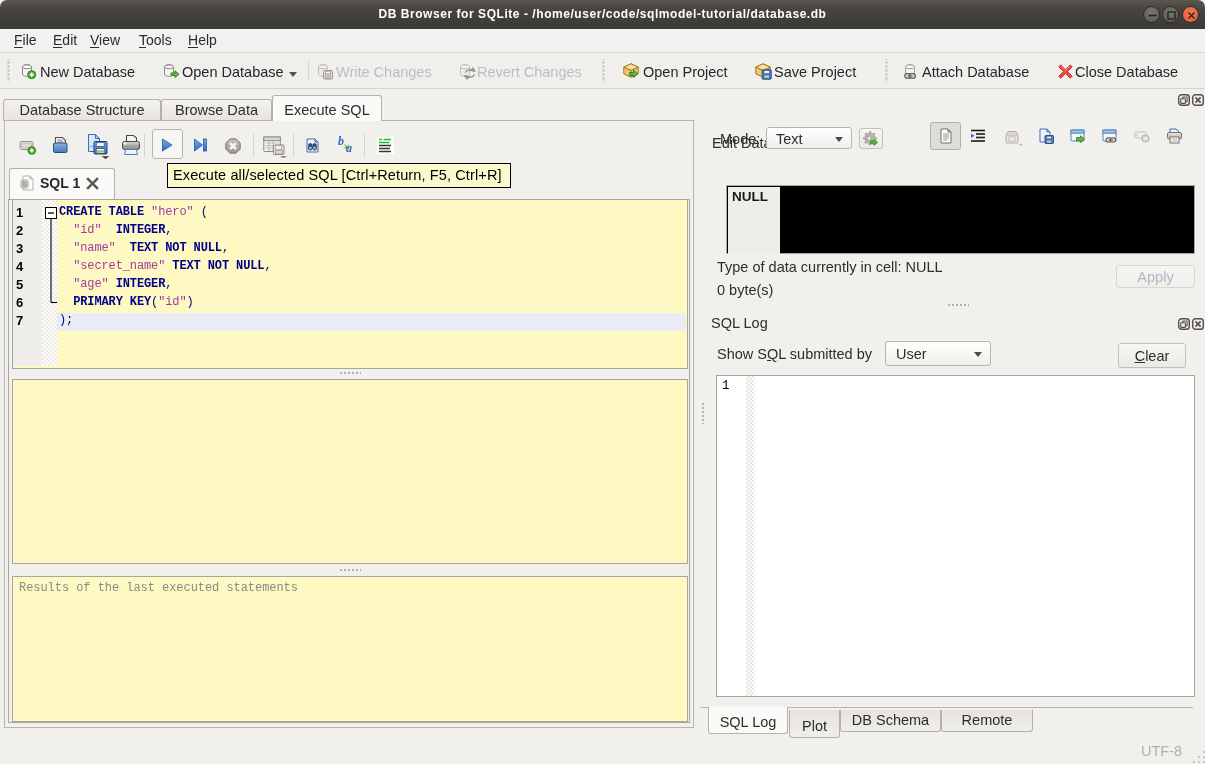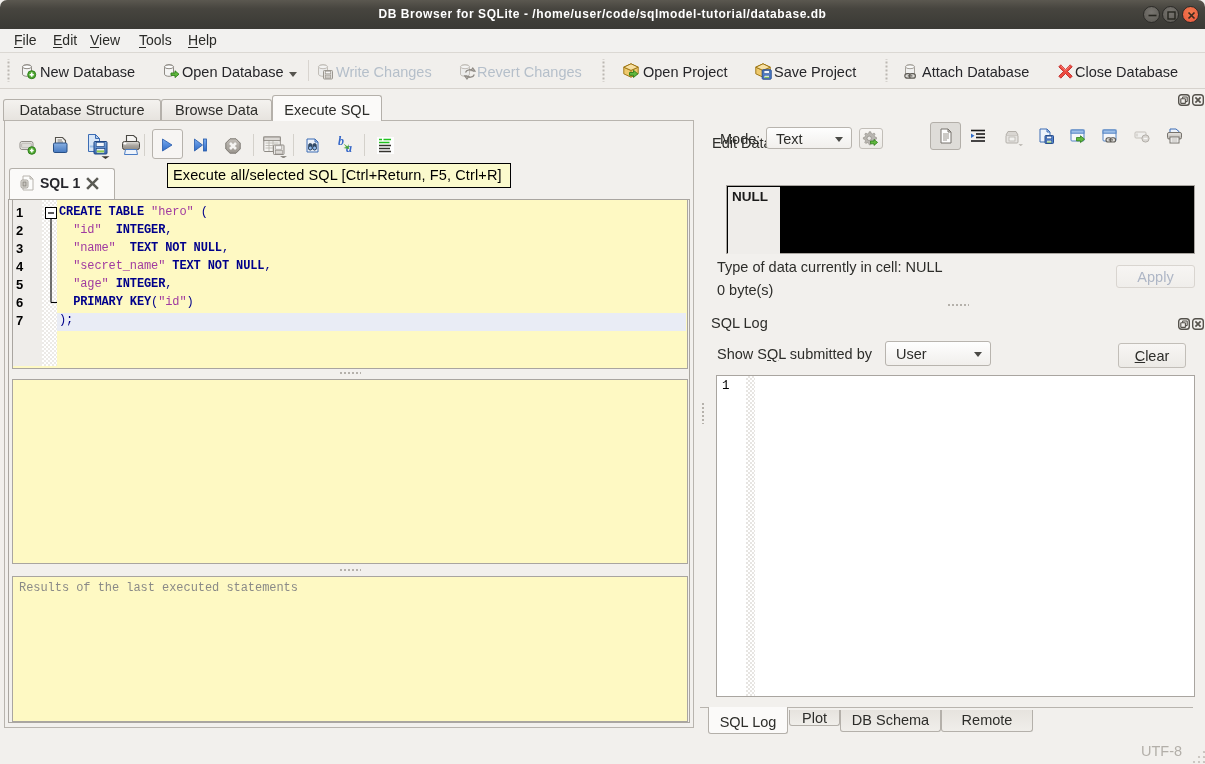--- a/index.html
+++ b/index.html
@@ -474,21 +474,21 @@
     </div>
   <div class="btn" style="left:1118px; top:343px; width:68px; height:25px; padding-top:4px;"><u>C</u>lear</div>
   <div id="loglist" class="abs">
       <div id="loghatch"></div>
       <span style="position:absolute; left:5px; top:3px; font-family:'Liberation Mono',monospace; font-size:12.5px; color:#000;">1</span>
     </div>
 
   <div class="abs" style="left:700px; top:707px; width:8px; height:1px; background:#b8b4ae;"></div>
   <div class="abs" style="left:788px; top:707px; width:405px; height:1px; background:#b8b4ae;"></div>
   <div class="stab active" style="left:708px; top:707px; width:80px; height:27px; padding-top:7px; border-top:none;">SQL Log</div>
-  <div class="stab" style="left:789px; top:710px; width:51px; height:16px; padding-top:0;">Plot</div>
+  <div class="stab" style="left:789px; top:710px; width:51px; height:28px; padding-top:8px;">Plot</div>
   <div class="stab" style="left:840px; top:710px; width:101px; height:22px; padding-top:2px;">DB Schema</div>
   <div class="stab" style="left:941px; top:710px; width:92px; height:22px; padding-top:2px;">Remote</div>
 
   <div id="utf8" class="abs">UTF-8</div>
   <svg class="abs" style="left:1192px; top:750px;" width="14" height="14" viewBox="0 0 14 14">
     <g fill="#c2beb8">
         <circle cx="12" cy="2" r="1.1"></circle>
         <circle cx="7" cy="7" r="1.1"></circle>
         <circle cx="12" cy="7" r="1.1"></circle>
         <circle cx="2" cy="12" r="1.1"></circle>

